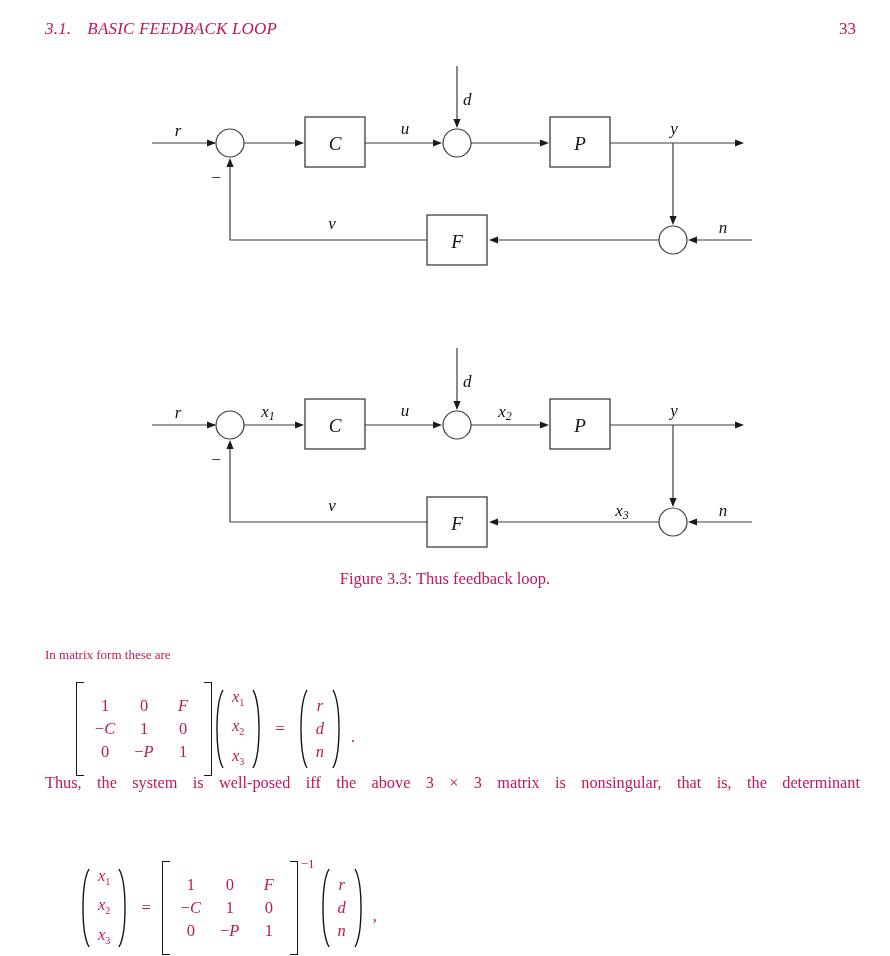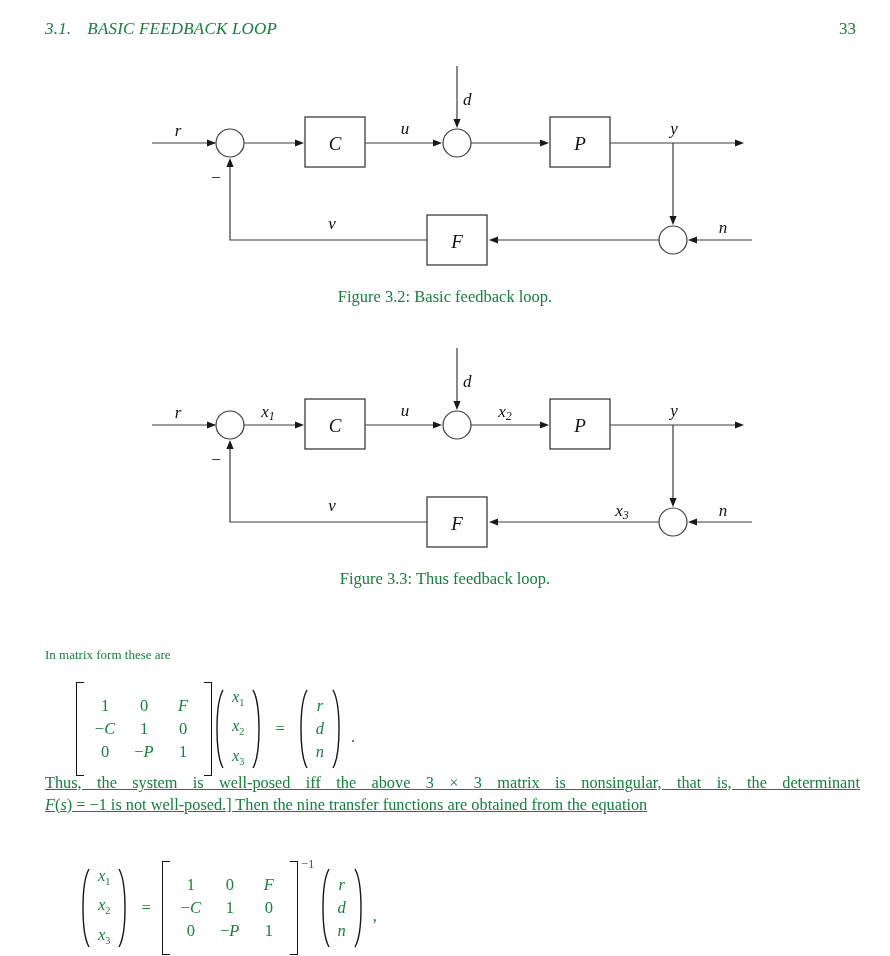--- a/index.html
+++ b/index.html
@@ -1,18 +1,18 @@
 <!DOCTYPE html>
 <html><head>
 <meta charset="utf-8">
 <style>
   html,body { margin:0; padding:0; background:#fff; }
   .page {
     position:relative; width:890px; height:956px; background:#ffffff;
-    font-family:"Liberation Serif","DejaVu Serif",serif; color:#15803d;
+    font-family:"Liberation Serif","DejaVu Serif",serif; color:#be185d;
     overflow:hidden;
   }
   
   .page-header { position:absolute; left:45px; top:19px; font-style:italic; font-size:17px; letter-spacing:.2px; }
   .page-header .sec { margin-right:16px; }
   .page-num { position:absolute; right:34px; top:19px; font-size:17px;margin-left:15px; }
 
   
   svg.fig { position:absolute; left:140px; width:620px; height:210px; }
   #fig32svg { top:60px; }
@@ -24,21 +24,21 @@
   .slabel { font:italic 17px "Liberation Serif","DejaVu Serif",serif; fill:#111; }
   .sblock { font:italic 19px "Liberation Serif","DejaVu Serif",serif; fill:#111; }
   .ssub   { font-size:12px; }
   .caption { position:absolute; left:0; width:890px; text-align:center; font-size:16.5px; }
   #cap32 { top:287px; }
   #cap33 { top:569px; }
 
   
   .intro { position:absolute; left:45px; top:647px; font-size:13px; }
   .para  { position:absolute; left:45px; top:772px; width:815px; font-size:16.3px; line-height:21.5px; }
-  .para-line { text-align:justify;text-decoration:underline; }
+  .para-line { text-align:justify; }
   .para-line.j { text-align-last:justify; }
   .it { font-style:italic; }
   sub { font-size:0.62em; }
 
   
   .equation { position:absolute; display:flex; align-items:center; font-size:16.5px; }
   #eq1 { left:76px; top:681px; }
   #eq2 { left:78px; top:860px; }
   .matrix-grid {
     display:grid; grid-template-columns:repeat(3,minmax(24px,auto));
@@ -97,21 +97,20 @@
     <text class="sblock" x="580" y="150" text-anchor="middle">P</text>
     <text class="sblock" x="457" y="248" text-anchor="middle">F</text>
     <text class="slabel" x="178" y="136" text-anchor="middle">r</text>
     <text class="slabel" x="405" y="134" text-anchor="middle">u</text>
     <text class="slabel" x="463" y="105">d</text>
     <text class="slabel" x="674" y="134" text-anchor="middle">y</text>
     <text class="slabel" x="723" y="233" text-anchor="middle">n</text>
     <text class="slabel" x="332" y="229" text-anchor="middle">v</text>
     <text class="slabel" x="216" y="183" text-anchor="middle">−</text>
   </svg>
-  <div id="cap32" class="caption">Figure 3.2: Basic feedback loop.</div>
 
   <svg id="fig33svg" class="fig" viewBox="140 342 620 210">
     <g>
       <path class="wire" d="M152 425 H215"></path>
       <path class="wire" d="M244 425 H296"></path>
       <path class="wire" d="M365 425 H434"></path>
       <path class="wire" d="M471 425 H541"></path>
       <path class="wire" d="M610 425 H736"></path>
       <path class="wire" d="M457 348 V402"></path>
       <path class="wire" d="M673 425 V499"></path>
@@ -190,21 +189,20 @@
       <span><span class="it">n</span></span>
     </div>
     <svg class="paren" width="13" height="84">
         <path d="M2 3 C10 17 10 67 2 81" stroke="#161616" stroke-width="1.4" fill="none"></path>
       </svg>
     <span class="eq-punct">.</span>
   </div>
 
   <div class="para">
     <div class="para-line j"><span>Thus, the system is well-posed iff the above 3 × 3 matrix is nonsingular, that is, the determinant</span></div>
-    <div class="para-line"><span class="it">F</span><span>(</span><span class="it">s</span><span>) = −1 is not well-posed.] Then the nine transfer functions are obtained from the equation</span></div>
   </div>
 
   <div id="eq2" class="equation">
     <svg class="paren" width="13" height="84">
         <path d="M11 3 C3 17 3 67 11 81" stroke="#161616" stroke-width="1.4" fill="none"></path>
       </svg>
     <div class="vec">
       <span><span class="it">x</span><sub>1</sub></span>
       <span><span class="it">x</span><sub>2</sub></span>
       <span><span class="it">x</span><sub>3</sub></span>

